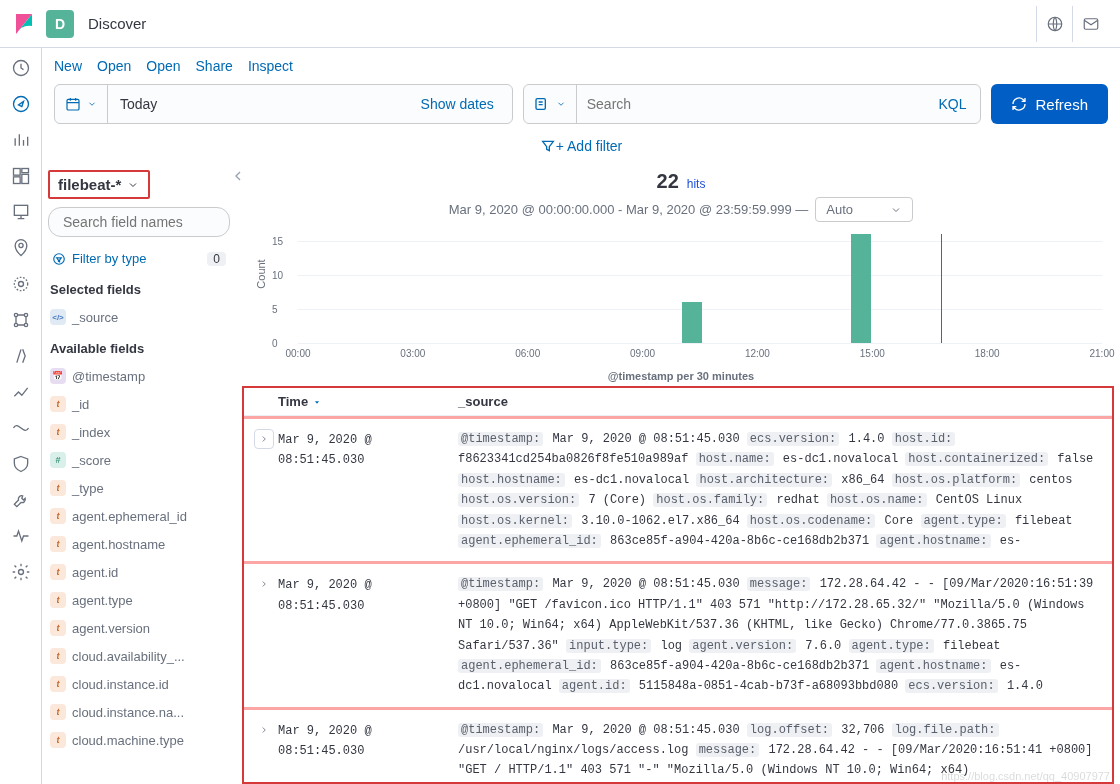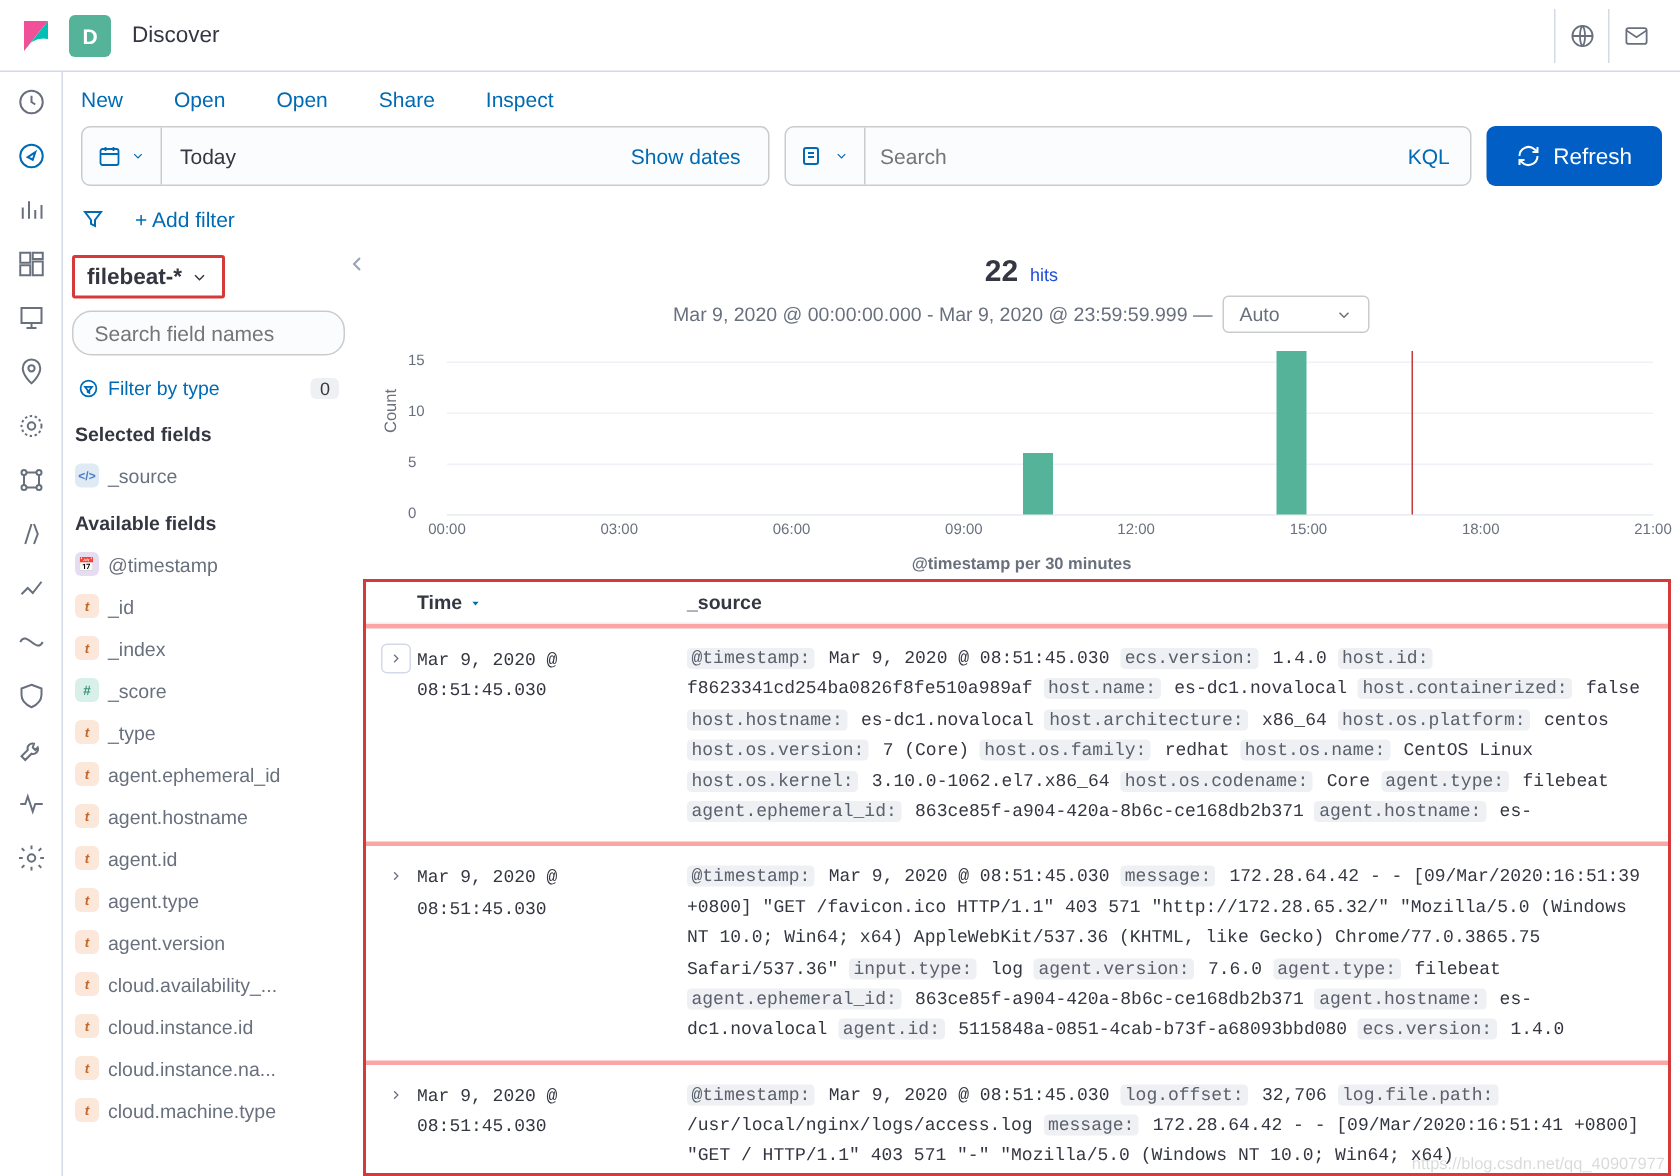--- a/index.html
+++ b/index.html
@@ -14,38 +14,38 @@
 .topbar-icon { width: 36px; height: 36px; display: flex; align-items: center; justify-content: center; border-left: 1px solid #d3dae6; color: #69707d; cursor: pointer; }
 
 
 .body { display: flex; height: 736px; }
 .navrail { width: 42px; border-right: 1px solid #d3dae6; display: flex; flex-direction: column; align-items: center; padding-top: 10px; gap: 16px; }
 .navrail .navicon { width: 20px; height: 20px; color: #69707d; cursor: pointer; }
 .navrail .navicon.active { color: #006bb4; }
 .main { flex: 1; display: flex; flex-direction: column; overflow: hidden; }
 
 
-.actions { display: flex; gap: 34px; padding: 10px 12px 6px; text-align: right; }
+.actions { display: flex; gap: 15px; padding: 10px 12px 6px; text-align: right; }
 .actions a { color: #006bb4; text-decoration: none; cursor: pointer; }
 
 
 .querybar { display: flex; gap: 10px; padding: 4px 12px 14px; align-items: stretch; }
 .qbox { display: flex; align-items: center; border: 1px solid #c9cbcd; border-radius: 6px; background: #fbfcfd; height: 40px; }
 .qbox .seg { padding: 0 10px; display: flex; align-items: center; gap: 6px; color: #006bb4; cursor: pointer; }
 .qbox .divider-v { width: 1px; background: #c9cbcd; height: 100%; }
 .qbox input { border: none; background: transparent; outline: none; font-size: 14px; padding: 0 10px; flex: 1; height: 100%; }
 .search-group { flex: 1; }
 .search-group .kql { color: #006bb4; padding: 0 14px; cursor: pointer; }
 .date-group { flex: 1; }
 .date-group .date-val { flex: 1; padding: 0 12px; color: #343741; }
 .date-group .showdates { color: #006bb4; padding: 0 18px; cursor: pointer; }
 .refresh-btn { background: #005ec4; color: #fff; border: none; border-radius: 6px; padding: 0 20px; display: flex; align-items: center; gap: 8px; font-size: 15px; font-weight: 500; cursor: pointer; }
 
 
-.filterrow { display: flex; align-items: center; gap: 20px; padding: 0 12px 10px; color: #006bb4; }
+.filterrow { display: flex; align-items: center; gap: 0; padding: 0 12px 10px; color: #006bb4; justify-content: center; }
 
 
 .content { display: flex; flex: 1; overflow: hidden; }
 .sidebar { width: 194px; padding: 6px 6px 6px 6px; position: relative; }
 .collapse-btn { position: absolute; right: -10px; top: 4px; width: 16px; height: 16px; color: #98a2b3; cursor: pointer; }
 .index-select { border: 2px solid #d63939; border-radius: 2px; padding: 4px 8px; display: flex; align-items: center; gap: 6px; font-size: 15px; font-weight: 600; cursor: pointer; width: 102px; margin-bottom: 8px; }
 .field-search { display: flex; align-items: flex-end; gap: 6px; border: 1px solid #c9cbcd; border-radius: 13px; background: #fbfcfd; padding: 6px 8px; margin-bottom: 8px; }
 .field-search input { border: none; background: transparent; outline: none; font-size: 14px; flex: 1; }
 .filter-type { display: flex; align-items: center; gap: 6px; padding: 6px 4px 10px; color: #006bb4; font-size: 13px; }
 .filter-type .count-badge { background: #eef0f3; color: #343741; border-radius: 4px; padding: 0 6px; font-size: 12px; margin-left: auto; }

